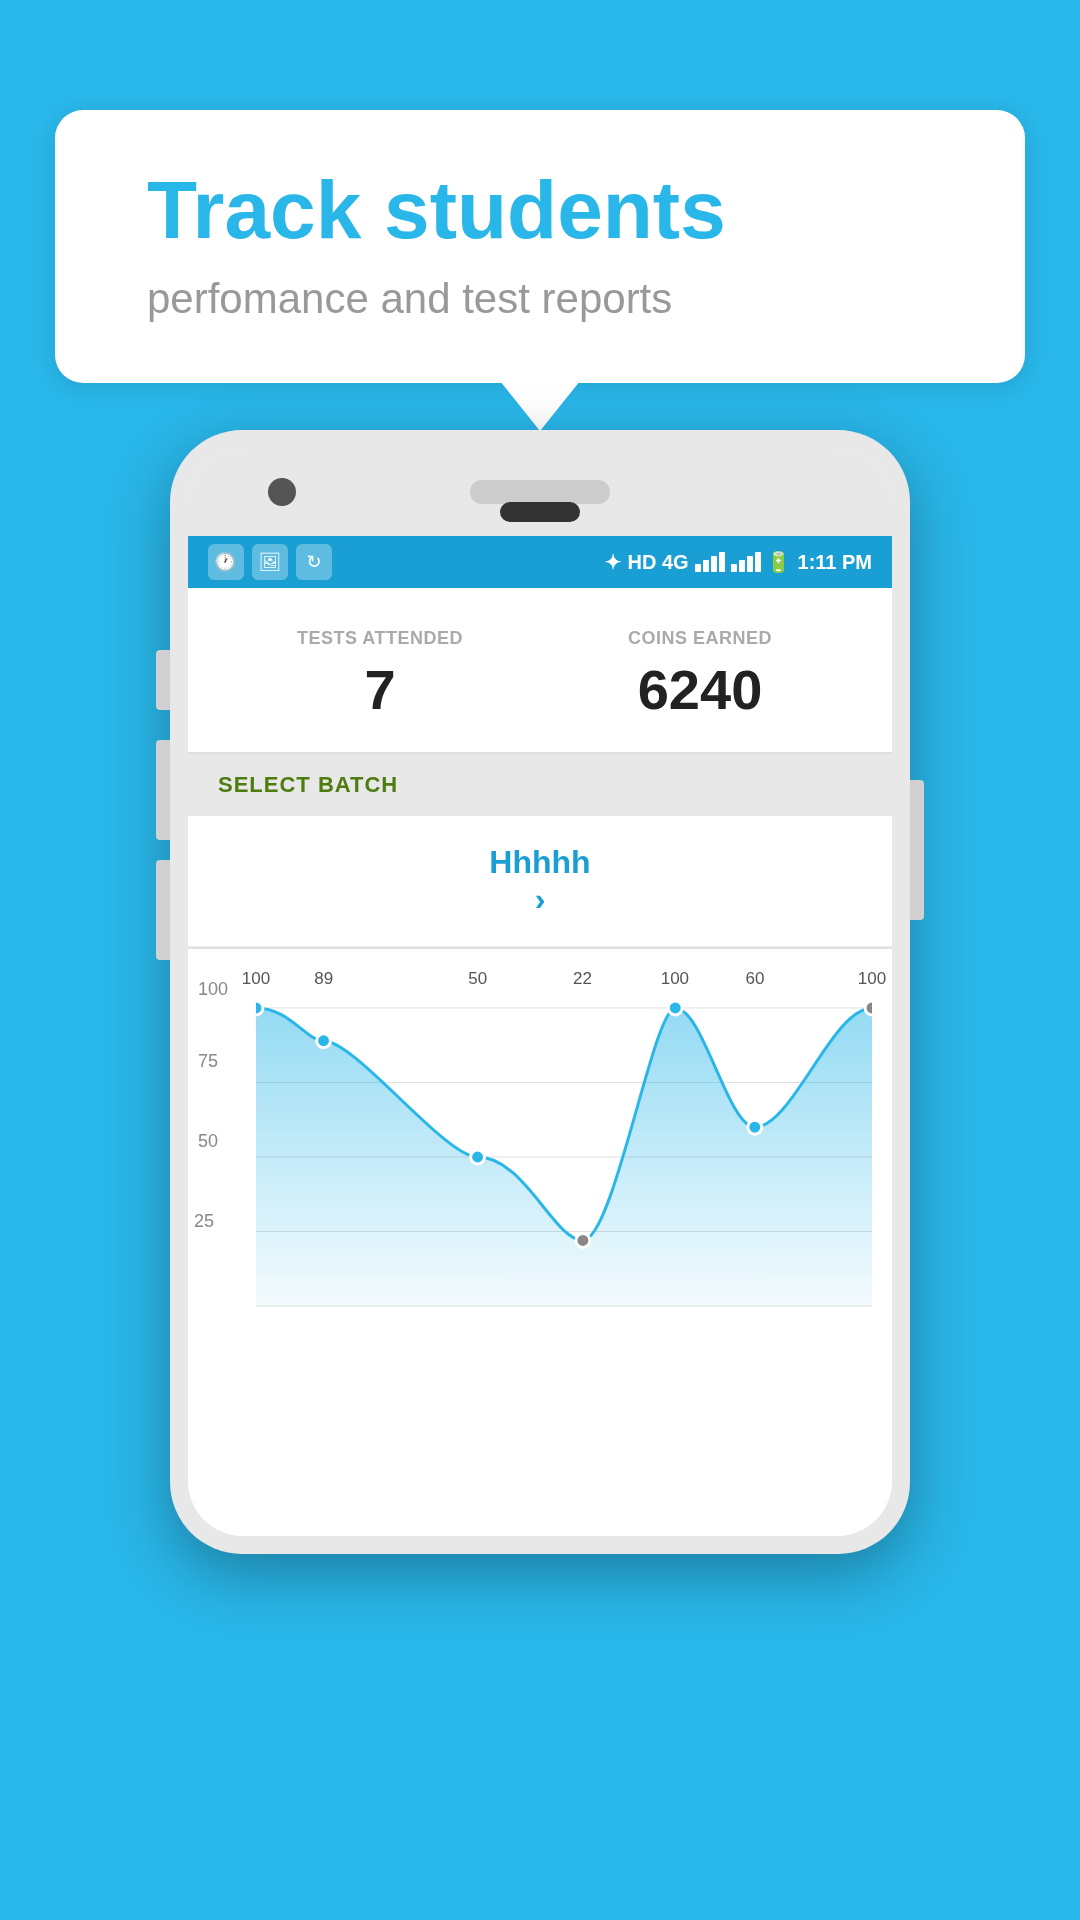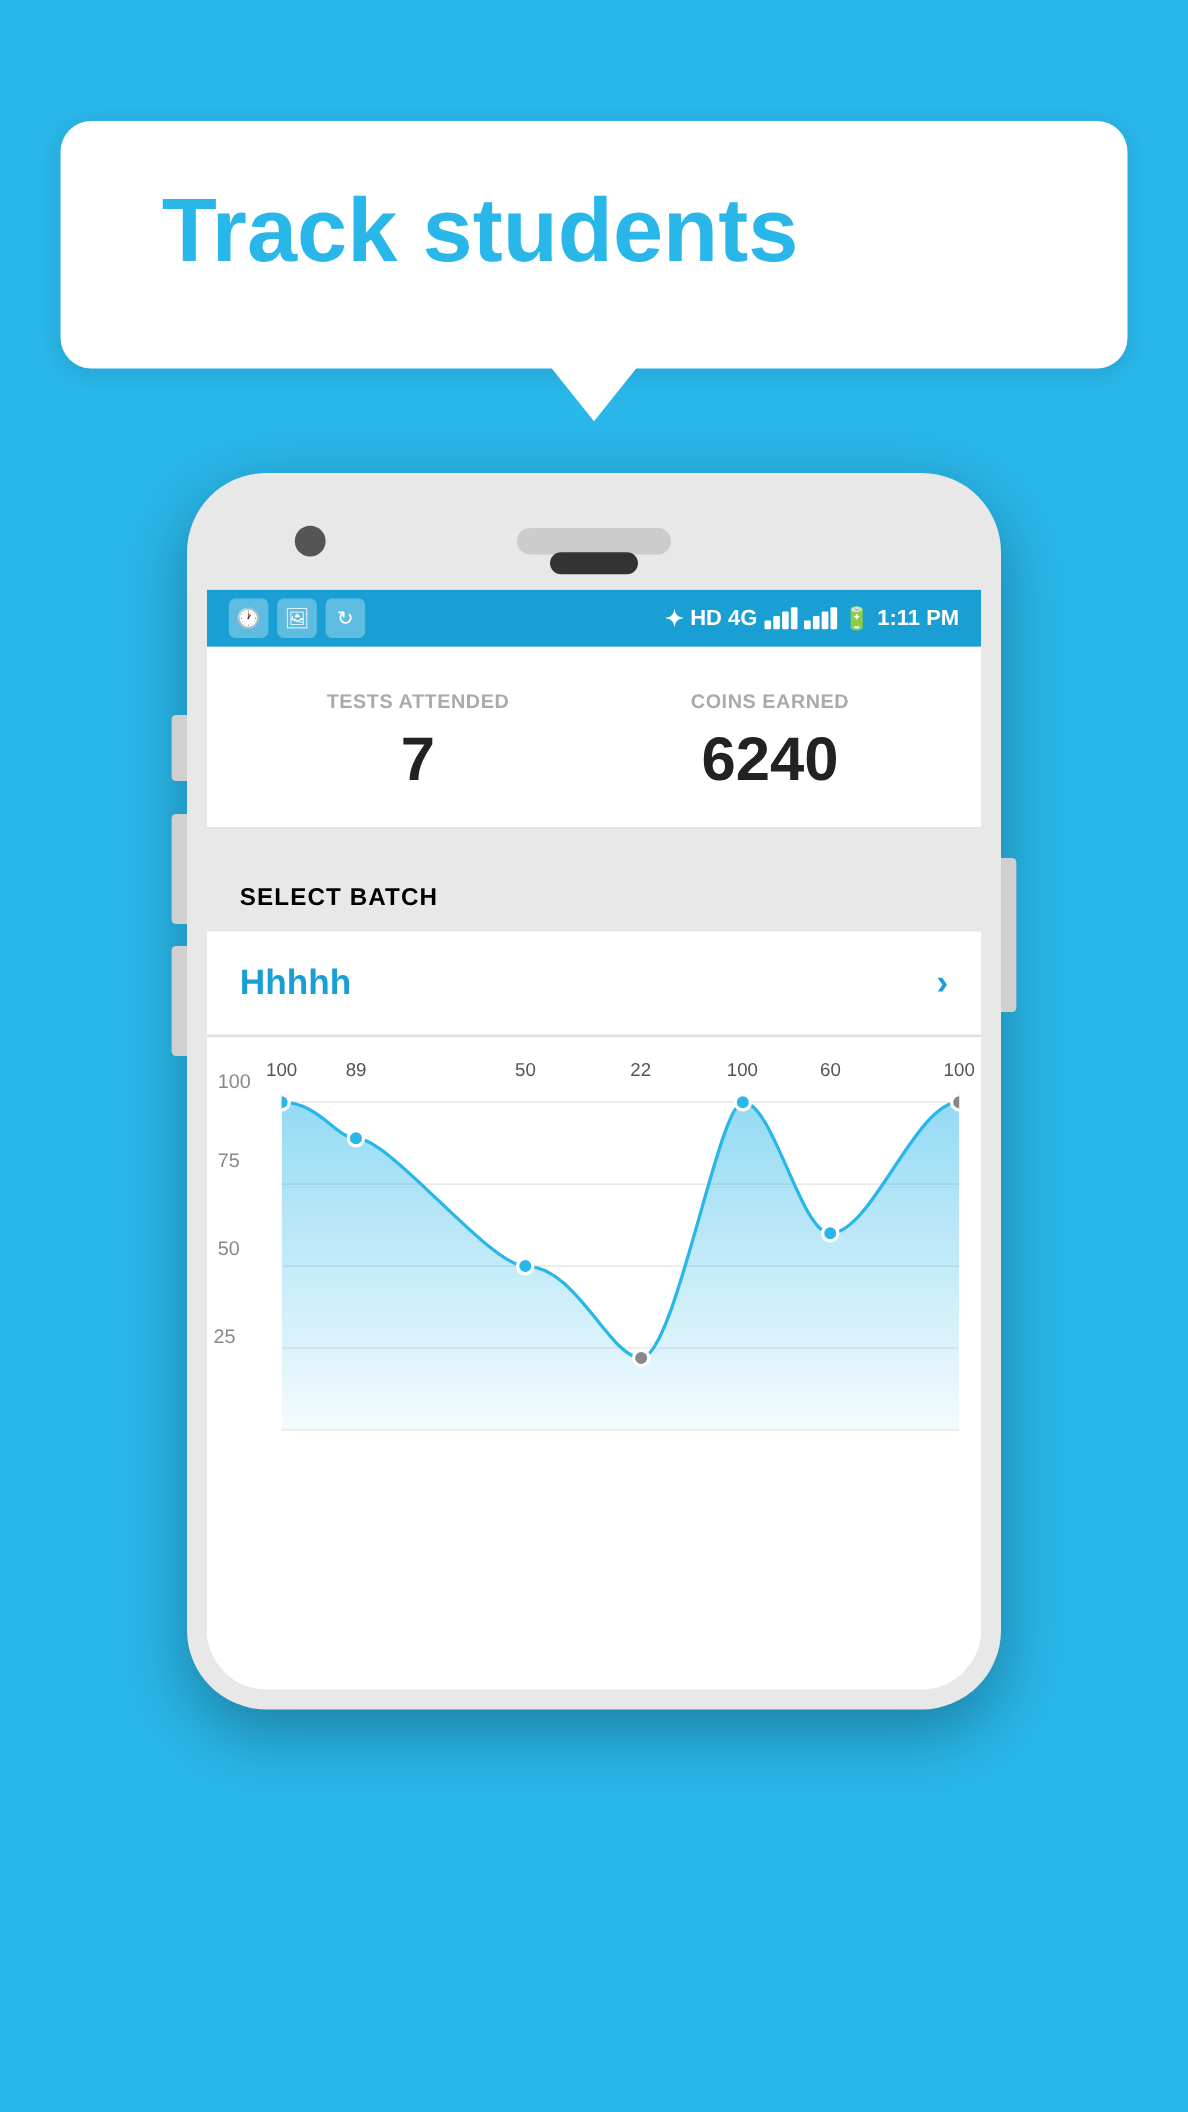--- a/index.html
+++ b/index.html
@@ -275,32 +275,32 @@
       font-weight: 500;
     }
 
     
     .select-batch-header {
       background: #e8e8e8;
       padding: 18px 30px;
     }
     .select-batch-label {
       font-size: 22px;
-      color: #000000;
+      color: #4d7c0f;
       font-weight: 700;
       letter-spacing: 1px;
-      margin-top: 31px;
     }
     .batch-item {
       background: white;
       padding: 28px 30px;
       display: flex;
       justify-content: space-between;
       align-items: center;
       border-bottom: 1px solid #eee;
+      flex-direction: column;
     }
     .batch-name {
       font-size: 32px;
       color: #1a9fd4;
       font-weight: 600;
     }
     .chevron {
       color: #1a9fd4;
       font-size: 32px;
       font-weight: bold;
@@ -318,20 +318,21 @@
     .chart-svg {
       width: 100%;
       height: 320px;
     }
   </style>
 </head>
 <body>
 
 <div class="speech-bubble">
   <div class="bubble-title">Track students</div>
+  <div class="bubble-subtitle">perfomance and test reports</div>
 </div>
 
 <div class="phone-wrapper">
   <div class="phone">
     <div class="side-btn-left"></div>
     <div class="side-btn-left2"></div>
     <div class="side-btn-left3"></div>
     <div class="side-btn-right"></div>
 
     <div class="phone-inner">

